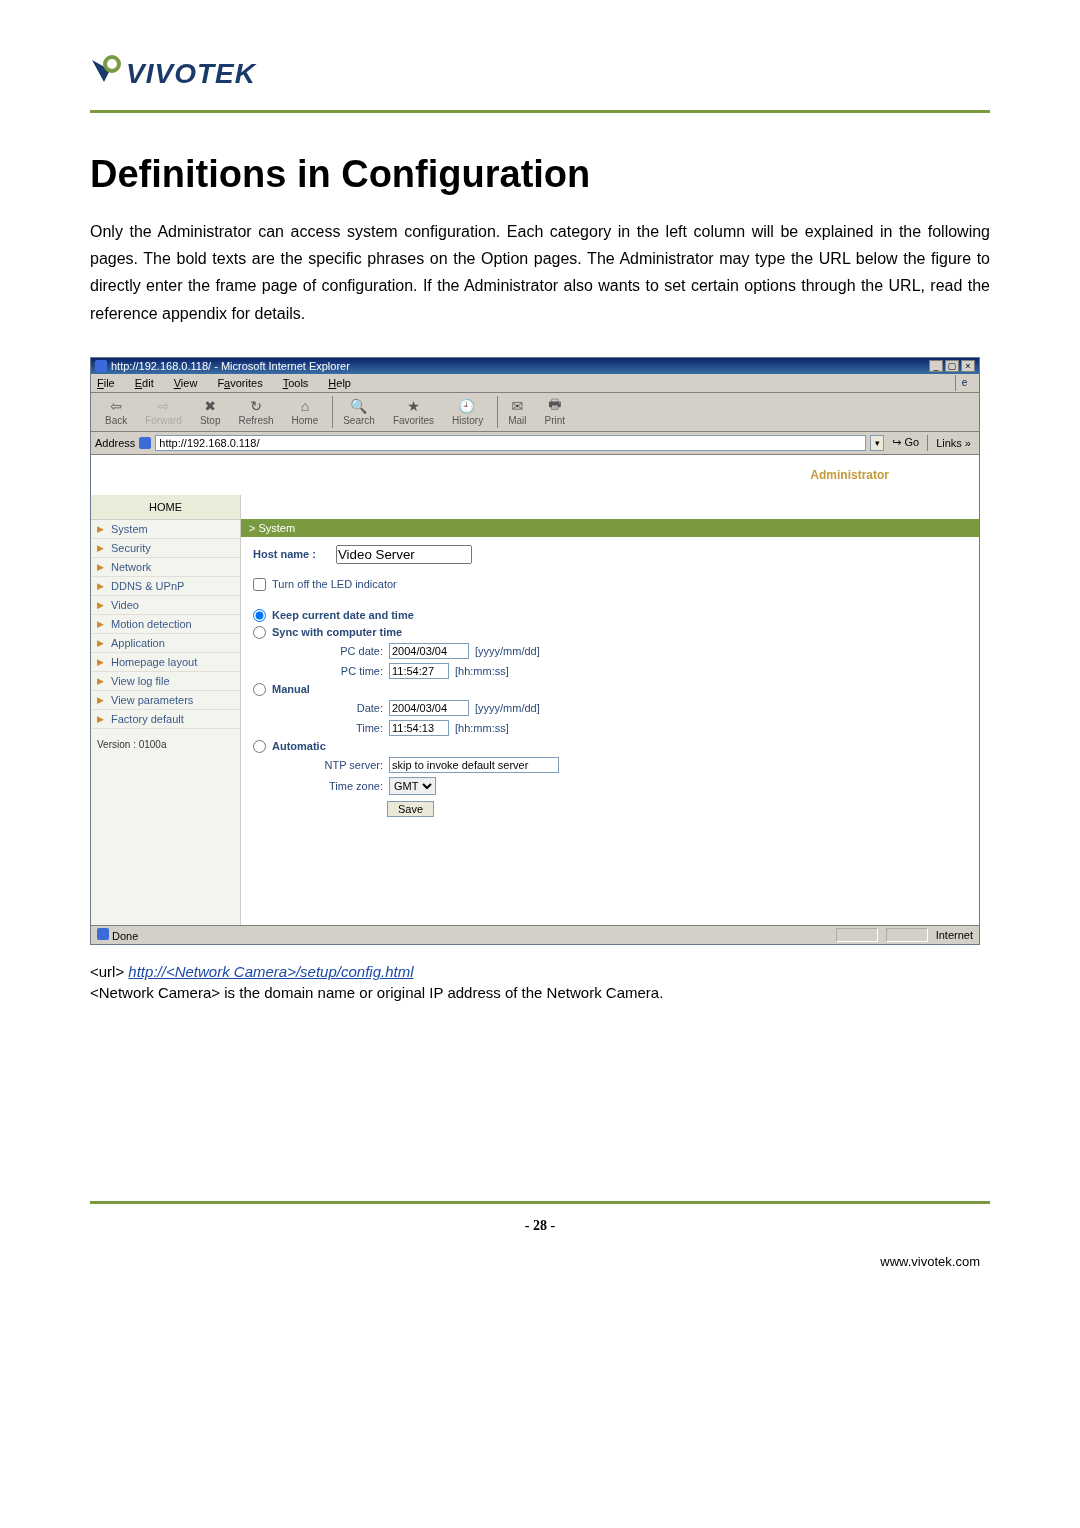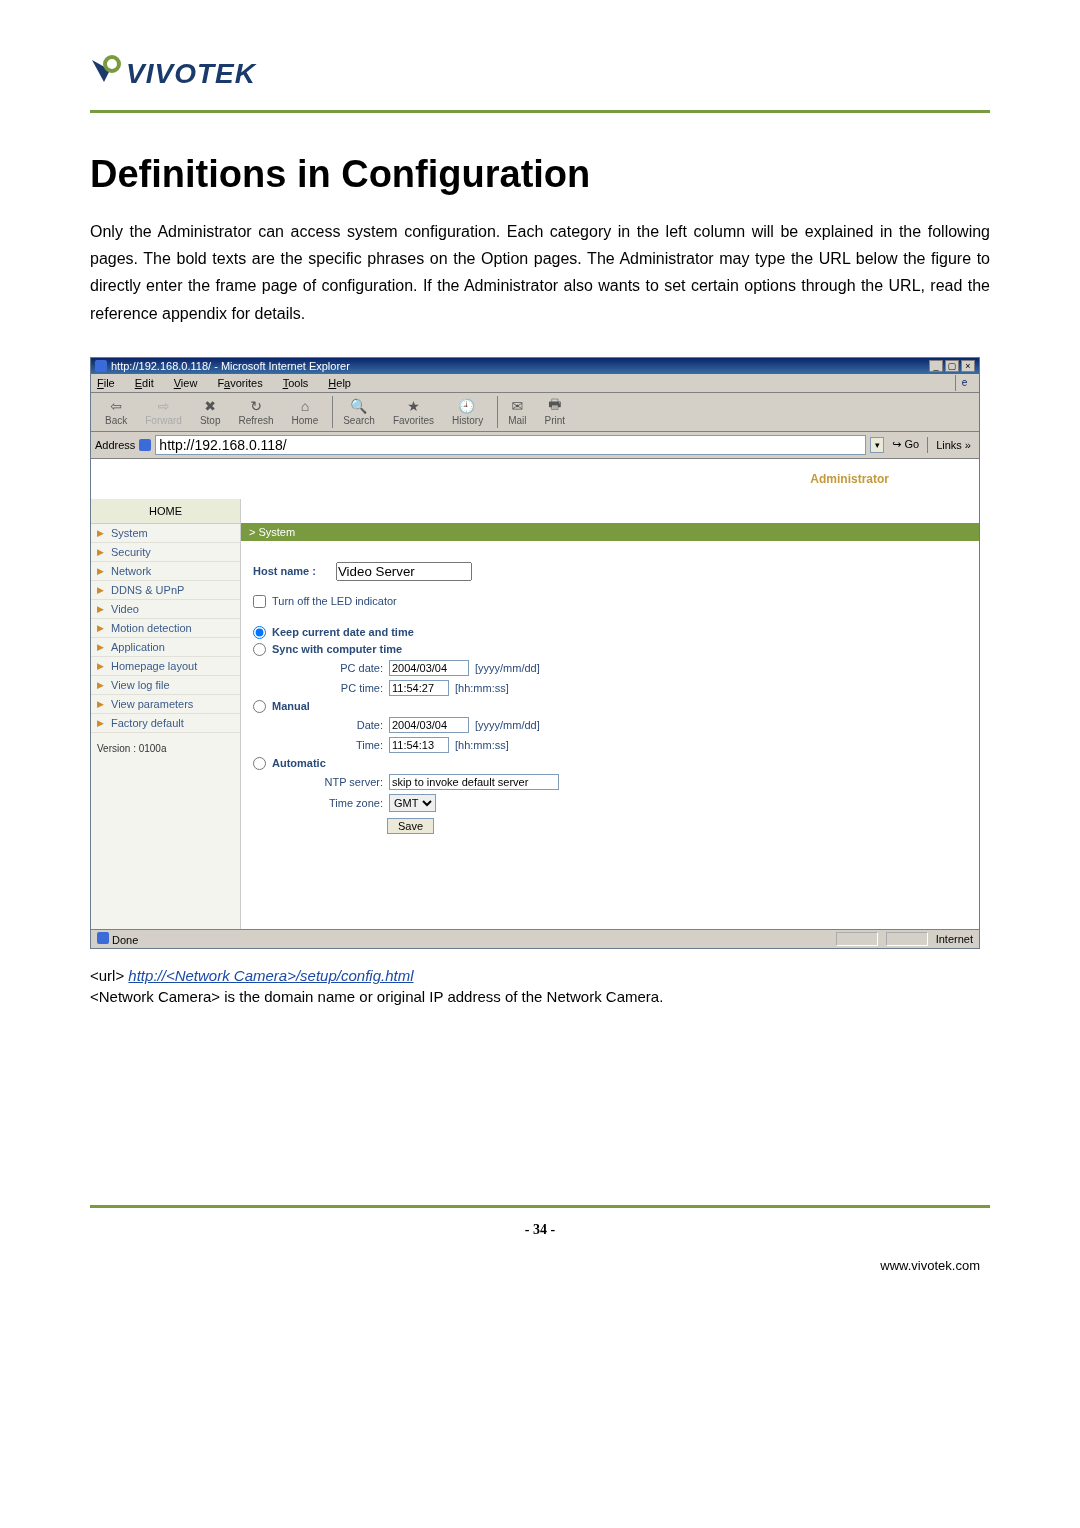--- a/index.html
+++ b/index.html
@@ -100,21 +100,21 @@
     background:#d4d0c8;
     padding:3px 4px;
     display:flex;
     align-items:center;
     gap:4px;
     border-bottom:1px solid #808080;
     font-size:11px;
   }
   .addrbar input {
     flex:1;
-    font-size:14px;
+    font-size:11px;
     padding:1px 3px;
     border:1px solid #7f9db9;
     background:#fff;
   }
   .addrbar .go { padding:1px 4px; }
   .addrbar .links { padding:1px 4px; }
   .addrbar .drop { width:14px; height:16px; border:1px solid #7f9db9; background:#ece9d8; text-align:center; line-height:14px; font-size:9px;}
   .content-area {
     background:#fff;
     display:flex;
@@ -158,21 +158,21 @@
   .nav-item .arrow { color:#d08a2a; font-size:9px; width:10px;}
   .ver { padding:10px 6px; font-size:10px; color:#333;}
   .right-col { flex:1;margin-top:24px; }
   .section-hdr {
     background:#7a9a3f;
     color:#fff;
     font-size:11px;
     padding:3px 8px;
   }
   .form-body {
-    padding:17px 12px;
+    padding:4px 12px;
     font-size:11px;
     color:#2a4a7a;
   }
   .form-row { display:flex; align-items:center; gap:6px; margin:4px 0;}
   .form-row.indent { margin-left:60px;}
   .form-row.indent2 { margin-left:60px;}
   .form-row .lbl-left { width:70px; text-align:right; }
   .form-row input[type=text]{
     border:1px solid #7f9db9; font-size:11px; padding:0 2px; height:16px;
   }
@@ -437,16 +437,16 @@
         <span><span class="globe-icon"></span> <span>Internet</span></span>
       </div>
     </div>
   </div>
 
   <div class="url-line">
     <span>&lt;url&gt; </span><a href="#">http://&lt;Network Camera&gt;/setup/config.html</a>
   </div>
   <div class="note-line">&lt;Network Camera&gt; is the domain name or original IP address of the Network Camera.</div>
 
-  <div class="footer-sep">- 34 -</div>
+  <div class="footer-sep">- 28 -</div>
   <div class="site-url">www.vivotek.com</div>
 
 </div>
 
 </body></html>

